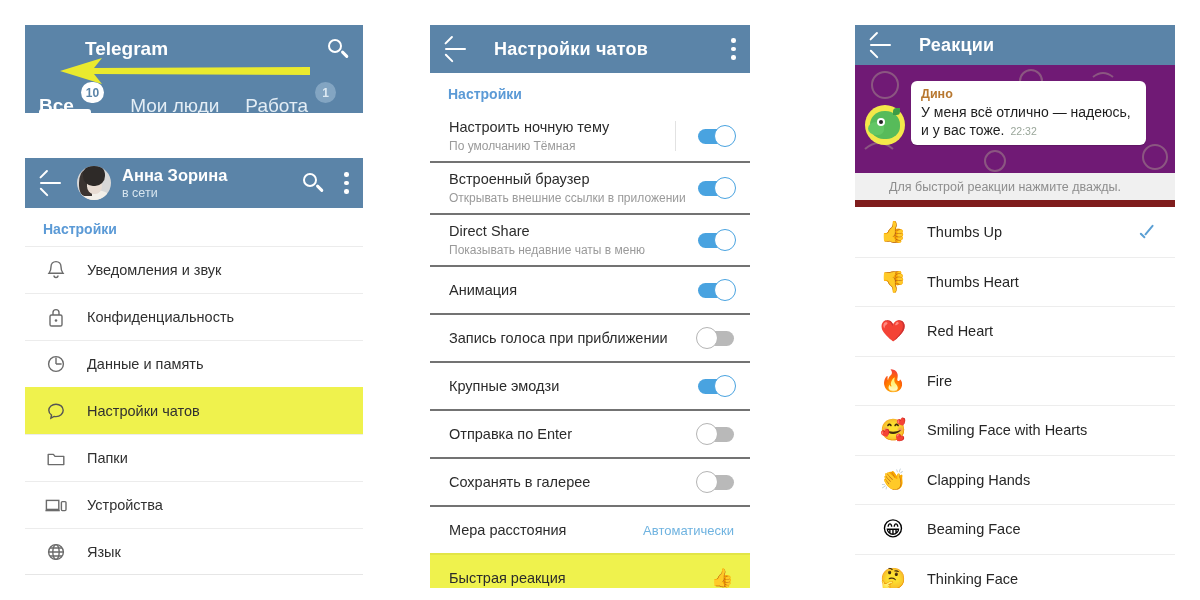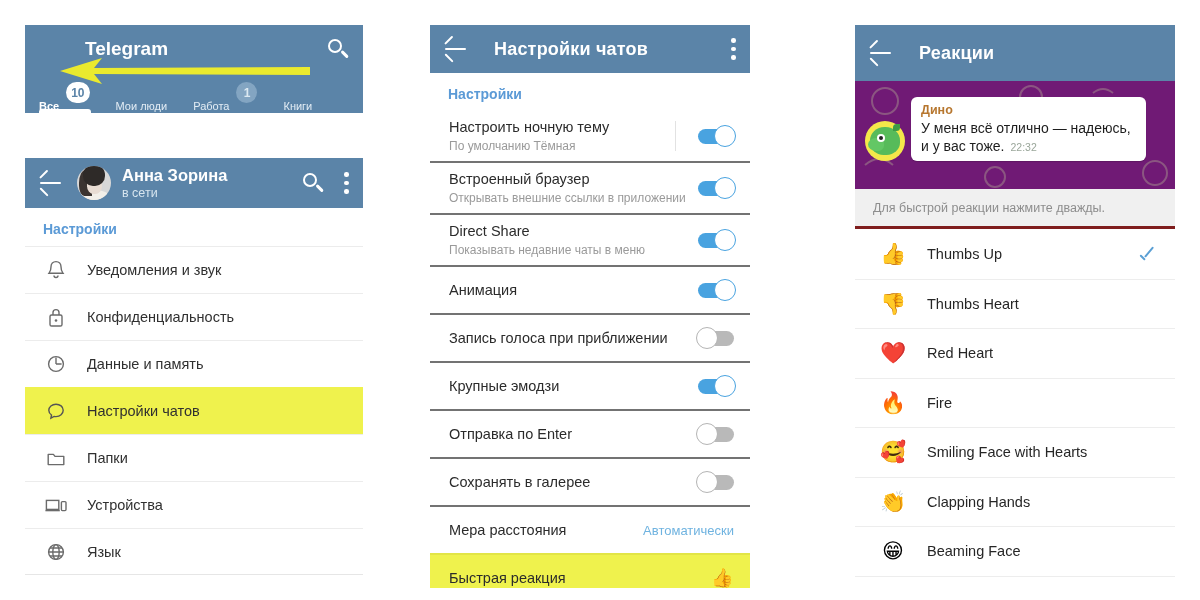--- a/index.html
+++ b/index.html
@@ -50,21 +50,21 @@
 
   
   #panel1 { left: 25px; top: 25px; width: 338px; height: 120px; }
   #panel1 .appbar { height: 48px; justify-content: space-between; }
   #panel1 .brand { font-size: 19px; font-weight: bold; color: #fff; margin-left: 20px; }
   .tabbar {
     background: #5b84a8; height: 40px; display: flex; align-items: flex-start;
     padding-left: 14px; gap: 26px; position: relative; overflow: hidden;
   }
   .tab { display: flex; align-items: center; gap: 7px; height: 34px; padding-top: 5px; white-space: nowrap; position: relative; }
-  .tab .lbl { font-size: 11px; color: #e3edf5; font-weight: 500; margin-top: 26px; }
+  .tab .lbl { font-size: 19px; color: #e3edf5; font-weight: 500; margin-top: 26px; }
   .tab.active .lbl { color: #ffffff; font-weight: bold; }
   .badge {
     min-width: 21px; height: 21px; border-radius: 11px;
     display: flex; align-items: center; justify-content: center;
     font-size: 12px; font-weight: bold; padding: 0 5px;
   }
   .badge.on  { background: #ffffff; color: #5b84a8; }
   .badge.off { background: #83a5c2; color: #dce9f2; }
   .tab-underline {
     position: absolute; bottom: 0; left: 14px; width: 52px; height: 4px;
@@ -128,21 +128,21 @@
   .toggle { width: 36px; height: 15px; border-radius: 9px; position: relative; flex: 0 0 auto; margin-left: 10px; }
   .toggle .knob { position: absolute; top: -4px; width: 22px; height: 22px; border-radius: 50%; background: #fff; }
   .toggle.on  { background: #49a3e0; }
   .toggle.on .knob  { right: -2px; border: 1.6px solid #49a3e0; }
   .toggle.off { background: #b9b9b9; }
   .toggle.off .knob { left: -2px; border: 1.6px solid #b4b4b4; }
   .divline { width: 1px; height: 30px; background: #e2e2e2; margin: 0 12px 0 4px; }
 
   
   #panel4 { left: 855px; top: 25px; width: 320px; height: 563px; }
-  #panel4 .appbar { height: 56px; }
+  #panel4 .appbar { height: 40px; }
   #panel4 .appbar .title { margin-left: 26px; }
 
   .chatbg {
     height: 108px; position: relative; overflow: hidden;
     background: #701a75;
   }
   .chatbg .pat { position: absolute; inset: 0; opacity: .33; }
   .msgwrap { position: absolute; left: 10px; top: 16px; right: 14px; display: flex; align-items: flex-end; gap: 6px; }
   .dino { width: 40px; height: 40px; border-radius: 50%; flex: 0 0 auto; position: relative;
           background: radial-gradient(circle at 50% 50%, #f4e84a 58%, #f4e84a 100%); }
@@ -153,23 +153,23 @@
   .dino .spk  { position: absolute; right: 5px; top: 3px; width: 7px; height: 7px; background: #3e9c45; border-radius: 50% 0 50% 0; }
   .bubble {
     background: #fff; border-radius: 6px; padding: 6px 9px 6px 10px;
     box-shadow: 0 1px 1px rgba(0,0,0,.16); max-width: 235px;
   }
   .bubble .sender { font-size: 12.5px; font-weight: bold; color: #b7772f; margin-bottom: 2px; }
   .bubble .mtext { font-size: 14px; color: #1d1d1d; line-height: 1.3; }
   .bubble .time { font-size: 10.5px; color: #9aa69a; margin-left: 6px; vertical-align: baseline; }
 
   .hintbar {
-    background: #f0f0f0; height: 40px; display: flex; align-items: center;
-    padding-left: 18px; font-size: 12.5px; color: #8d8d8d;
-    border-bottom: 3px solid #7f1d1d;
+    background: #f0f0f0; height: 34px; display: flex; align-items: center;
+    padding-left: 34px; font-size: 12.5px; color: #8d8d8d;
+    border-bottom: 7px solid #7f1d1d;
   }
   .rrow {
     display: flex; align-items: center; height: 49.5px;
     padding: 0 18px 0 18px; border-top: 1px solid #ededed; background: #fff;
   }
   .rrow.first { border-top: none; }
   .rrow .remo { width: 40px; font-size: 21px; text-align: center; flex: 0 0 auto; }
   .rrow .rlbl { flex: 1 1 auto; font-size: 14.5px; color: #262626; font-weight: 500; margin-left: 14px; }
   .chk { width: 18px; height: 18px; position: relative; flex: 0 0 auto; }
   .chk .s1 { position: absolute; left: 1px; top: 9px; width: 7px; height: 2.4px; background: #5a9fd4; border-radius: 2px; transform: rotate(45deg); transform-origin: left center; }

